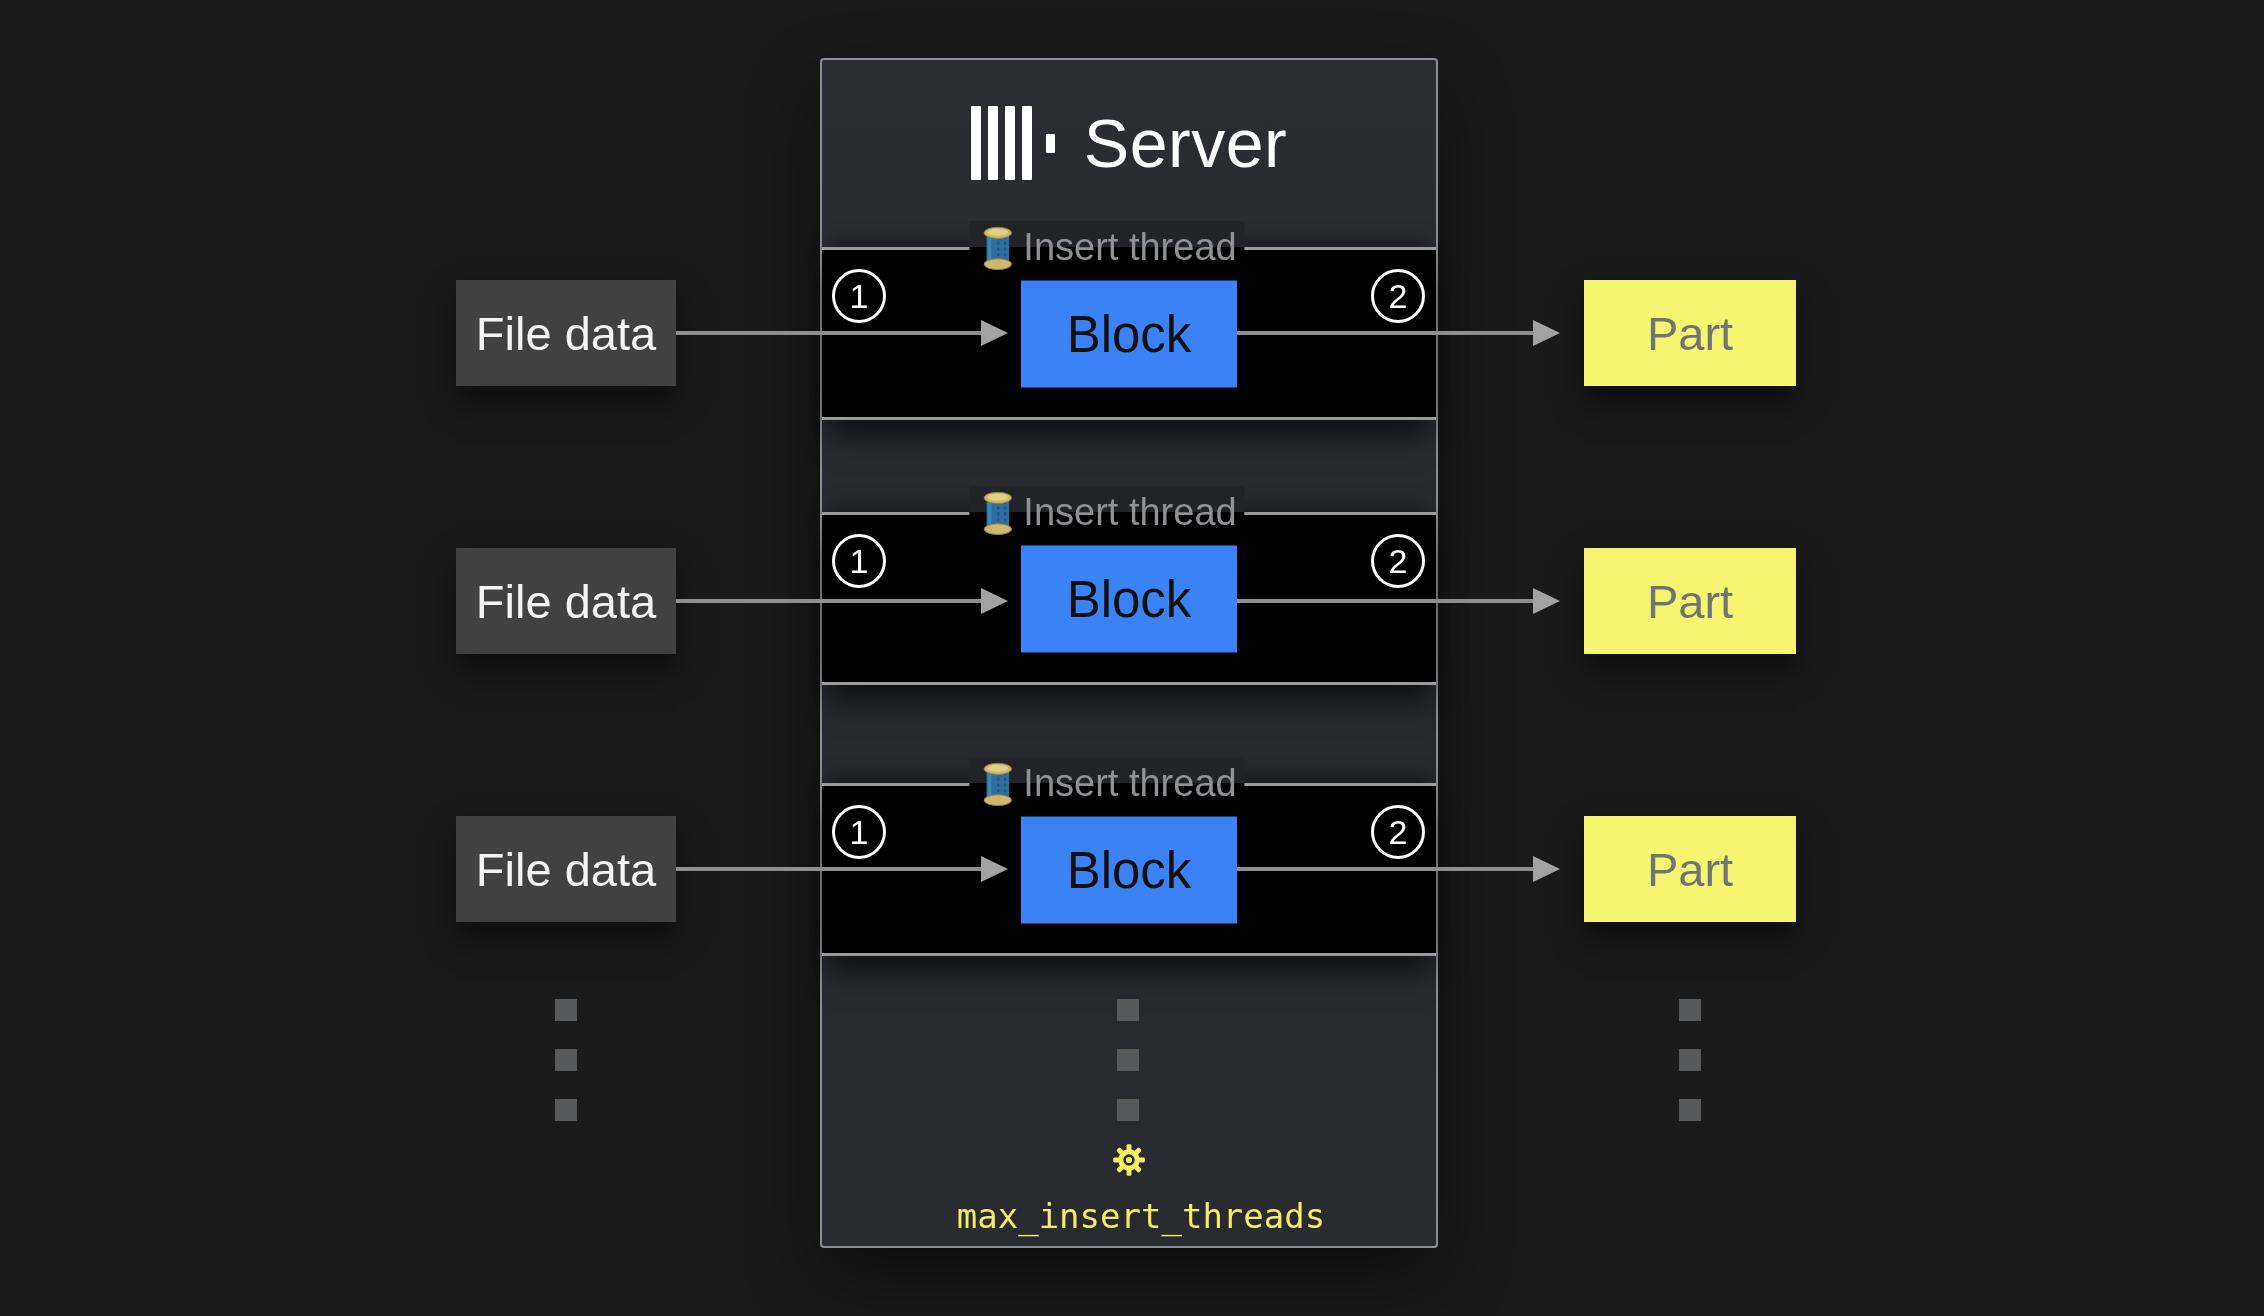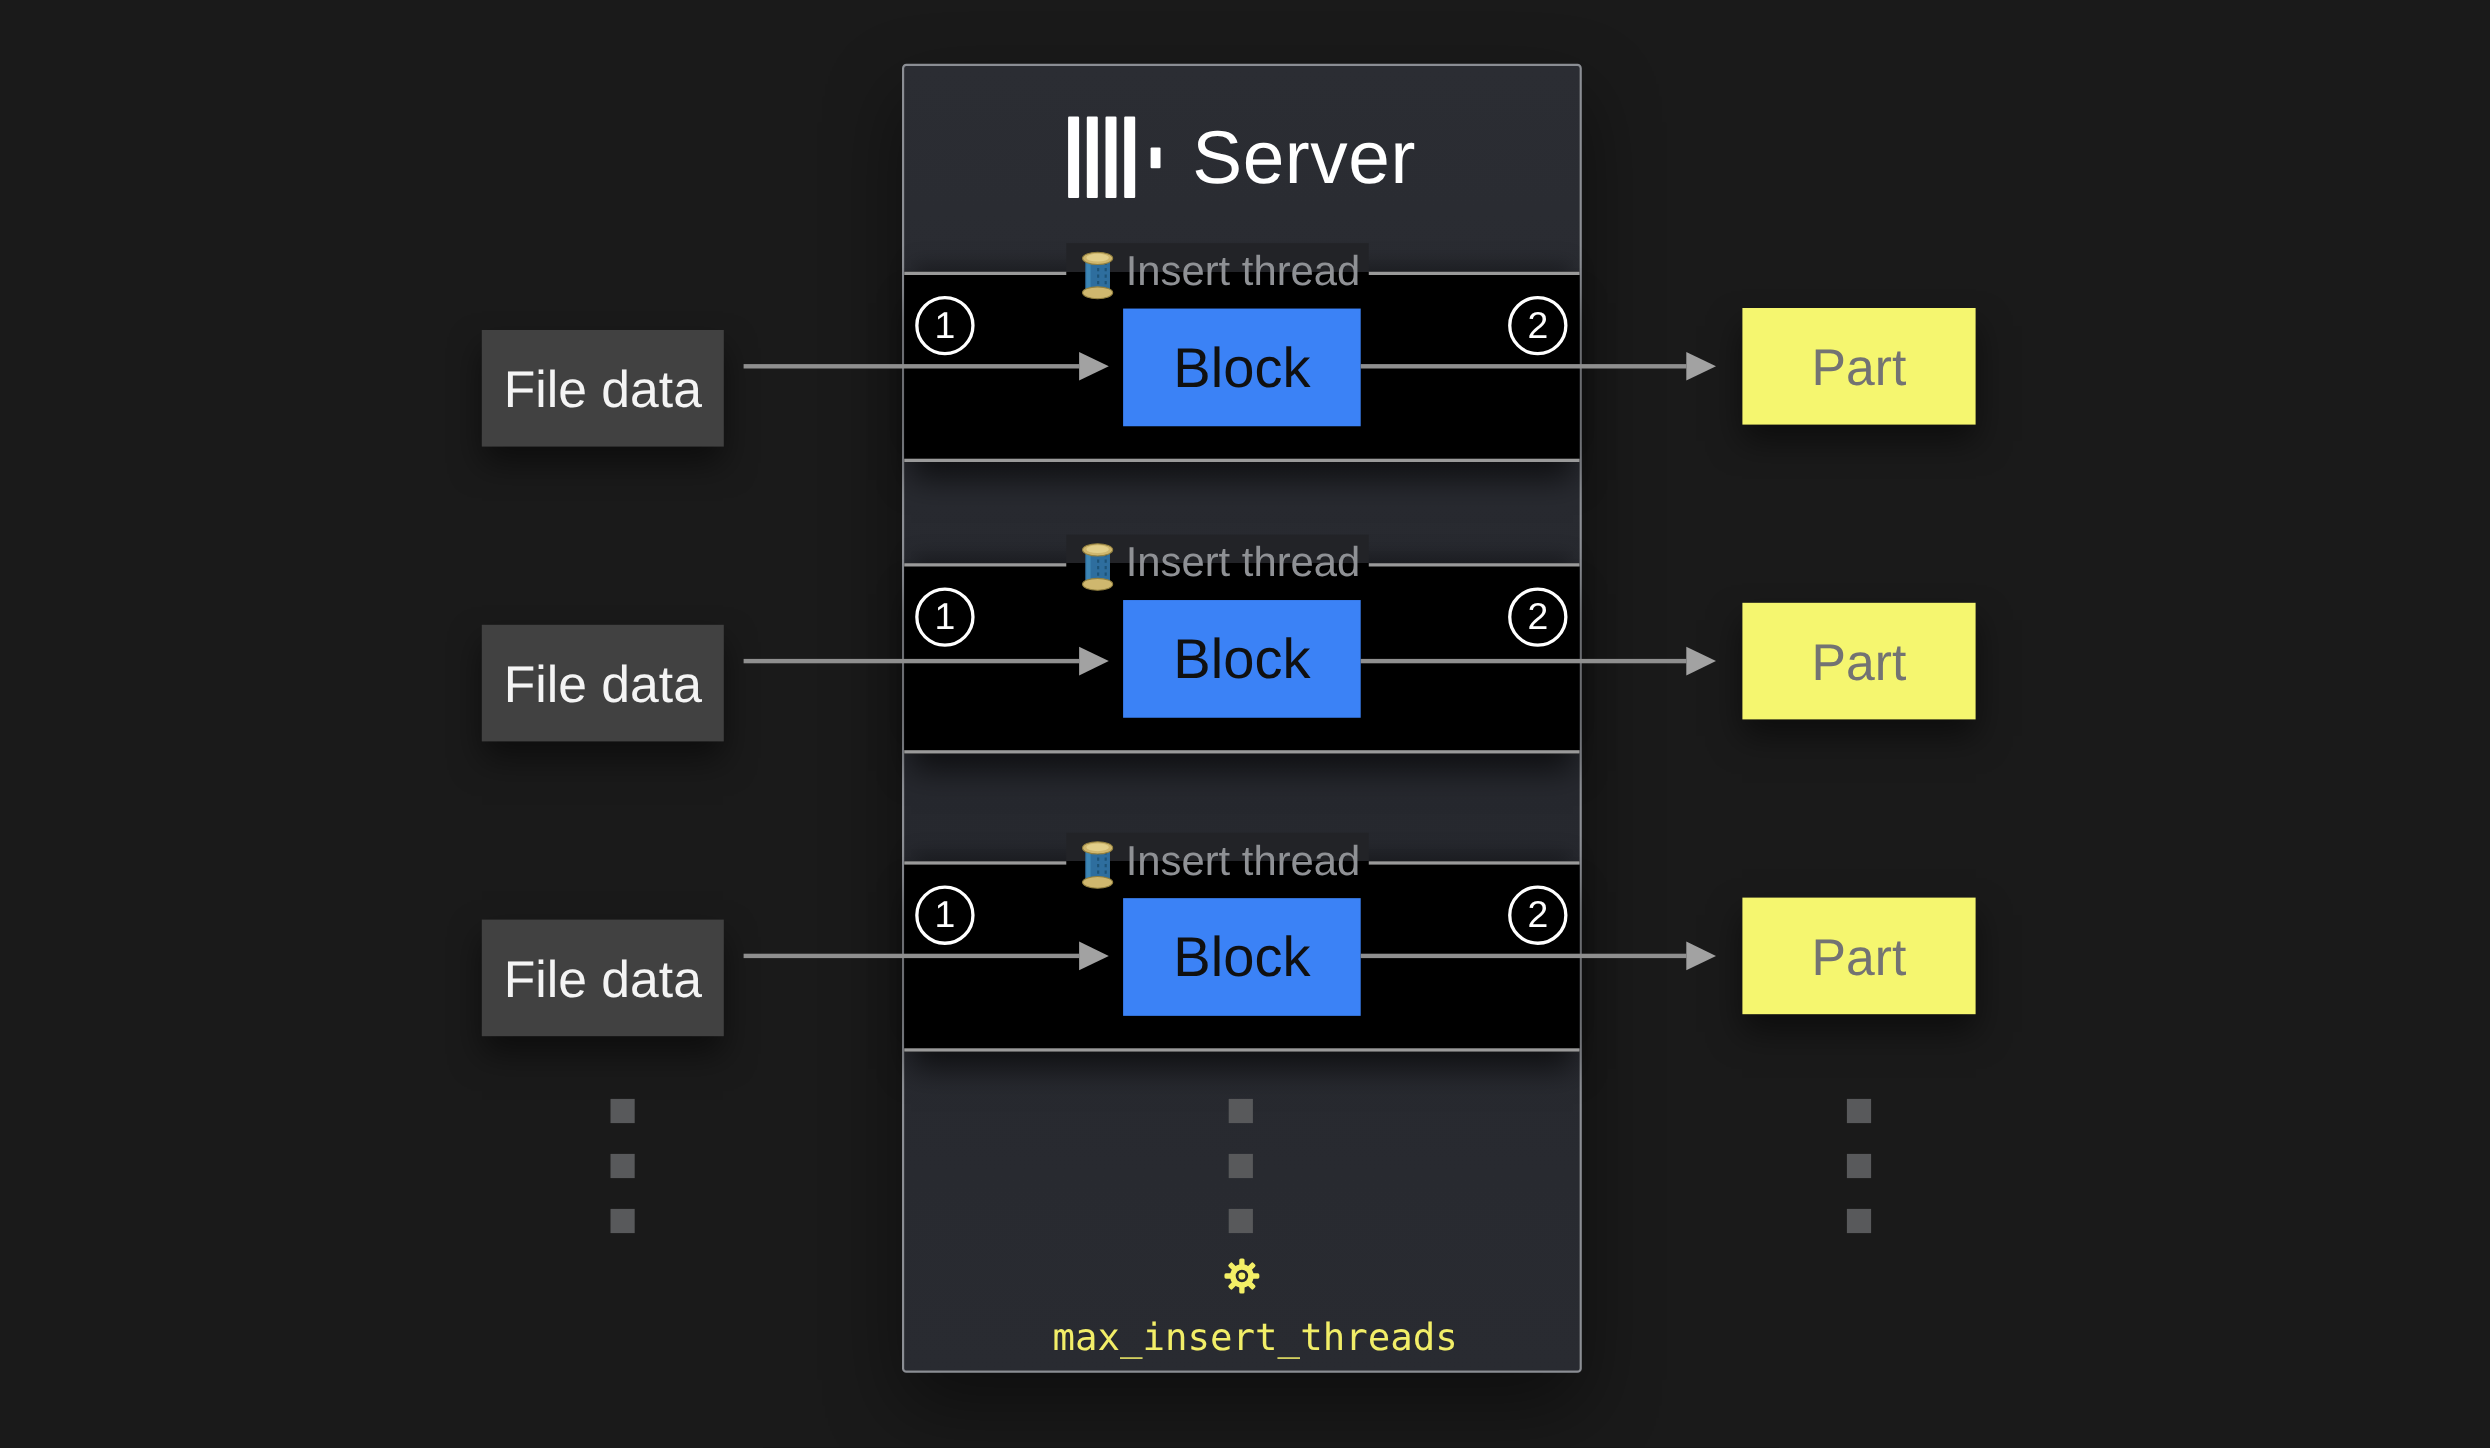--- a/index.html
+++ b/index.html
@@ -29,21 +29,21 @@
   .lane{
     position:absolute;left:0;right:0;height:173px;box-sizing:border-box;
     background:#000;
     border-top:3px solid #9a9a9a;border-bottom:3px solid #9a9a9a;
     box-shadow:0 22px 26px -6px rgba(0,0,0,.6),0 -14px 18px -8px rgba(0,0,0,.35);
   }
   .lane.r1{top:187px;} .lane.r2{top:452px;} .lane.r3{top:723px;}
 
   .legend{
     position:absolute;top:-3px;left:calc(50% - 22px);transform:translate(-50%,-50%);
-    display:flex;align-items:flex-end;gap:9px;padding:0 8px 0 12px;
+    display:flex;align-items:flex-start;gap:9px;padding:0 8px 0 12px;
     background:linear-gradient(#222327 0 50%,#000 50% 100%);
     color:#8f9195;font-size:38px;white-space:nowrap;line-height:52px;
   }
   .legend svg{margin-top:5px;}
 
   .stepnum{
     position:absolute;top:19px;width:54px;height:54px;box-sizing:border-box;
     border:3px solid #fff;border-radius:50%;color:#fff;font-size:34px;
     display:flex;align-items:center;justify-content:center;
   }
@@ -53,21 +53,21 @@
     position:absolute;left:50%;top:50%;transform:translate(-50%,-50%);
     width:216px;height:107px;background:#3b82f6;color:#101010;font-size:51px;
     display:flex;align-items:center;justify-content:center;
   }
 
   
   .file-box,.part-box{
     position:absolute;height:106px;display:flex;align-items:center;justify-content:center;
     font-size:47px;box-shadow:0 16px 28px rgba(0,0,0,.5);z-index:3;
   }
-  .file-box{left:438px;width:220px;background:#414141;color:#f4f4f4;margin-top:20px;}
+  .file-box{left:456px;width:220px;background:#414141;color:#f4f4f4;}
   .part-box{left:1584px;width:212px;background:#f5f66f;color:#737373;}
   .rowtop1{top:280px;} .rowtop2{top:548px;} .rowtop3{top:816px;}
 
   
   .arrow{position:absolute;height:26px;display:flex;align-items:center;z-index:6;}
   .arrow .shaft{flex:1;height:4px;background:#8f8f8f;}
   .arrow .head{
     width:0;height:0;border-top:13px solid transparent;border-bottom:13px solid transparent;
     border-left:27px solid #a2a2a2;
   }

